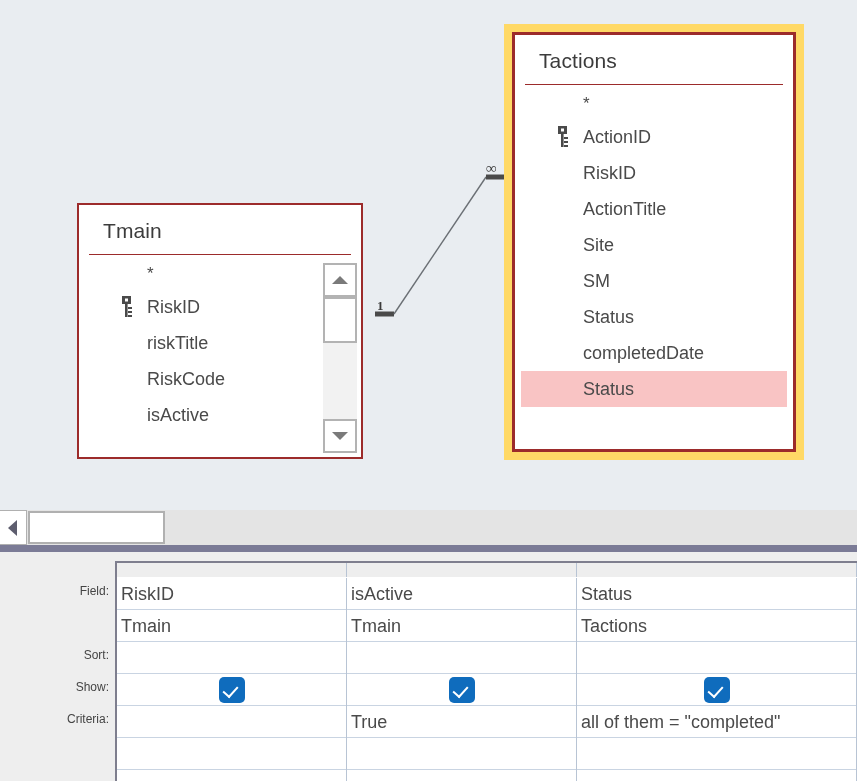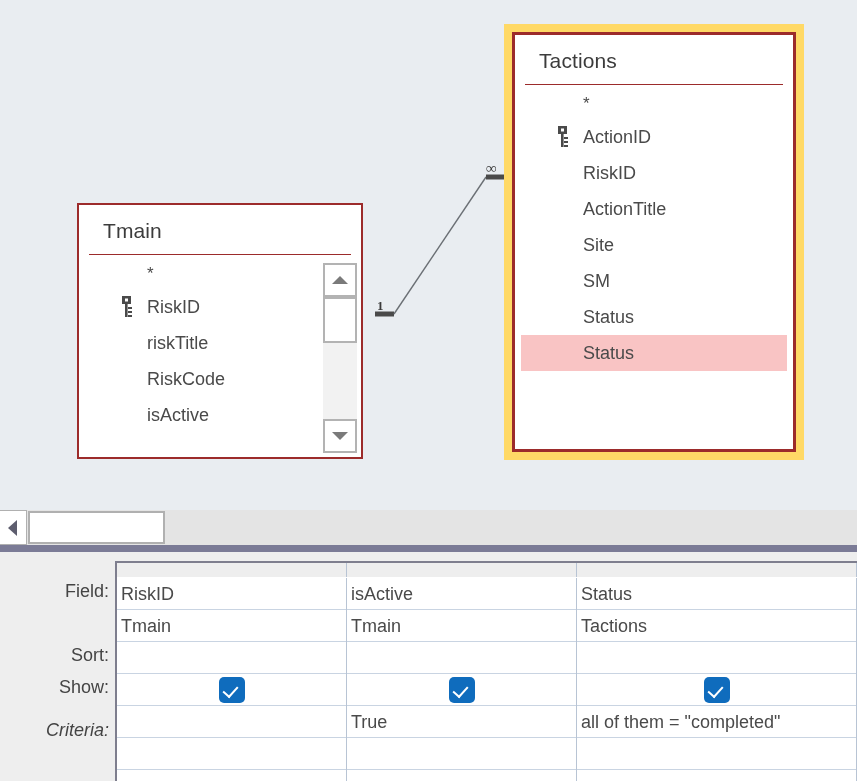--- a/index.html
+++ b/index.html
@@ -227,21 +227,21 @@
     left: 0; top: 0;
     width: 115px;
     height: 229px;
     background: #eeeeee;
   }
   .row-label {
     position: absolute;
     right: 6px;
     width: 109px;
     text-align: right;
-    font-size: 18px;
+    font-size: 12px;
     color: #444444;
     height: 32px;
     line-height: 32px;
   }
   #grid {
     position: absolute;
     left: 115px; top: 9px;
     width: 742px;
     height: 220px;
     border-left: 2px solid #7e7e8e;
@@ -398,20 +398,23 @@
           <div class="field-row">
             <span class="fname">Site</span>
           </div>
           <div class="field-row">
             <span class="fname">SM</span>
           </div>
           <div class="field-row">
             <span class="fname">Status</span>
           </div>
           <div class="field-row">
+            <span class="fname">completedDate</span>
+          </div>
+          <div class="field-row">
             <span class="hl-band"></span>
             <span class="fname">Status</span>
           </div>
         </div>
       </div>
     </div>
   </div>
 </div>
 
 <div id="hscroll">
@@ -422,21 +425,21 @@
 </div>
 <div id="splitter"></div>
 <div id="splitter-under"></div>
 
 <div id="grid-pane">
 
   <div id="row-labels">
     <div class="row-label" style="top:23px;">Field:</div>
     <div class="row-label" style="top:87px;">Sort:</div>
     <div class="row-label" style="top:119px;">Show:</div>
-    <div class="row-label" style="top:162px;font-style:italic;">Criteria:</div>
+    <div class="row-label" style="top:151px;">Criteria:</div>
   </div>
 
   <div id="grid">
     <div id="grid-header"></div>
 
     <div class="col-header-seg" style="left:0; width:230px;"></div>
     <div class="col-header-seg" style="left:230px; width:230px;"></div>
     <div class="col-header-seg" style="left:460px; width:280px;"></div>
 
     <div class="col" style="left:0; width:230px;">

